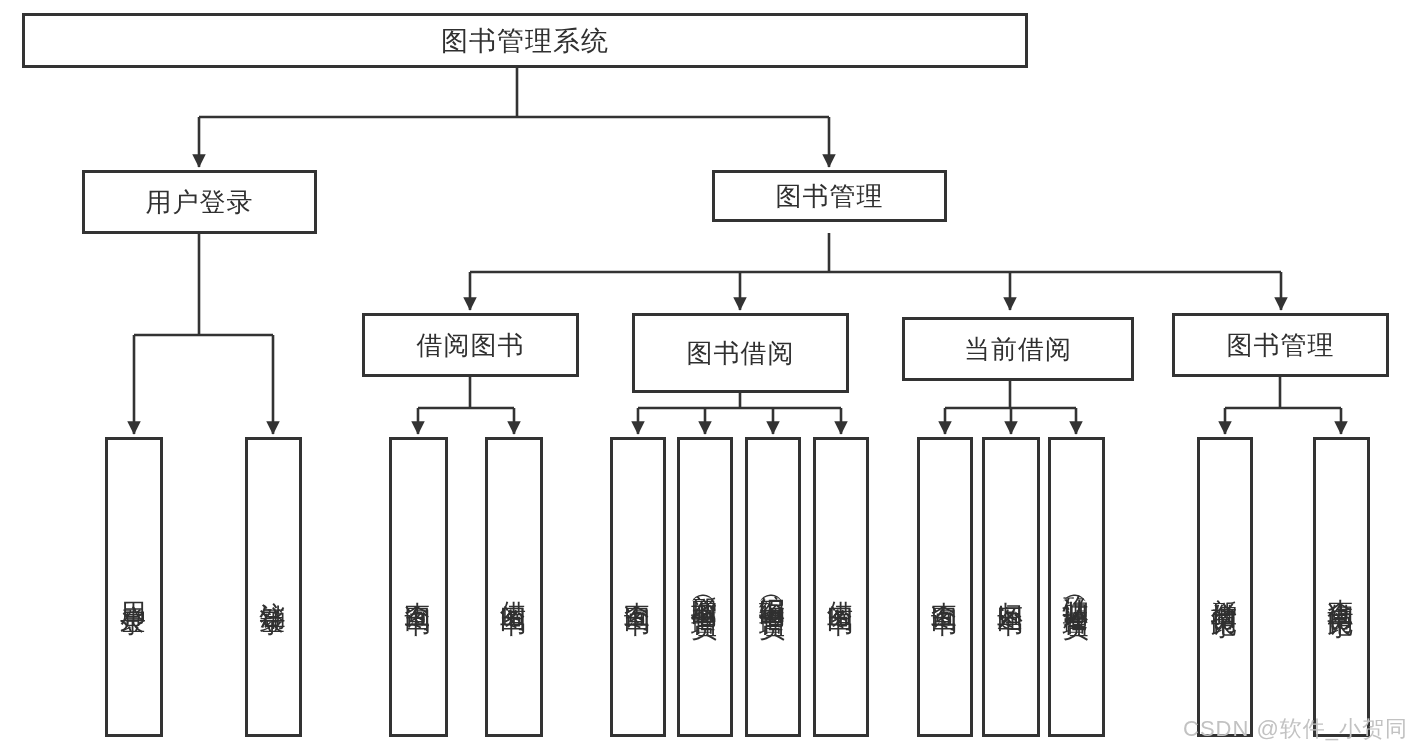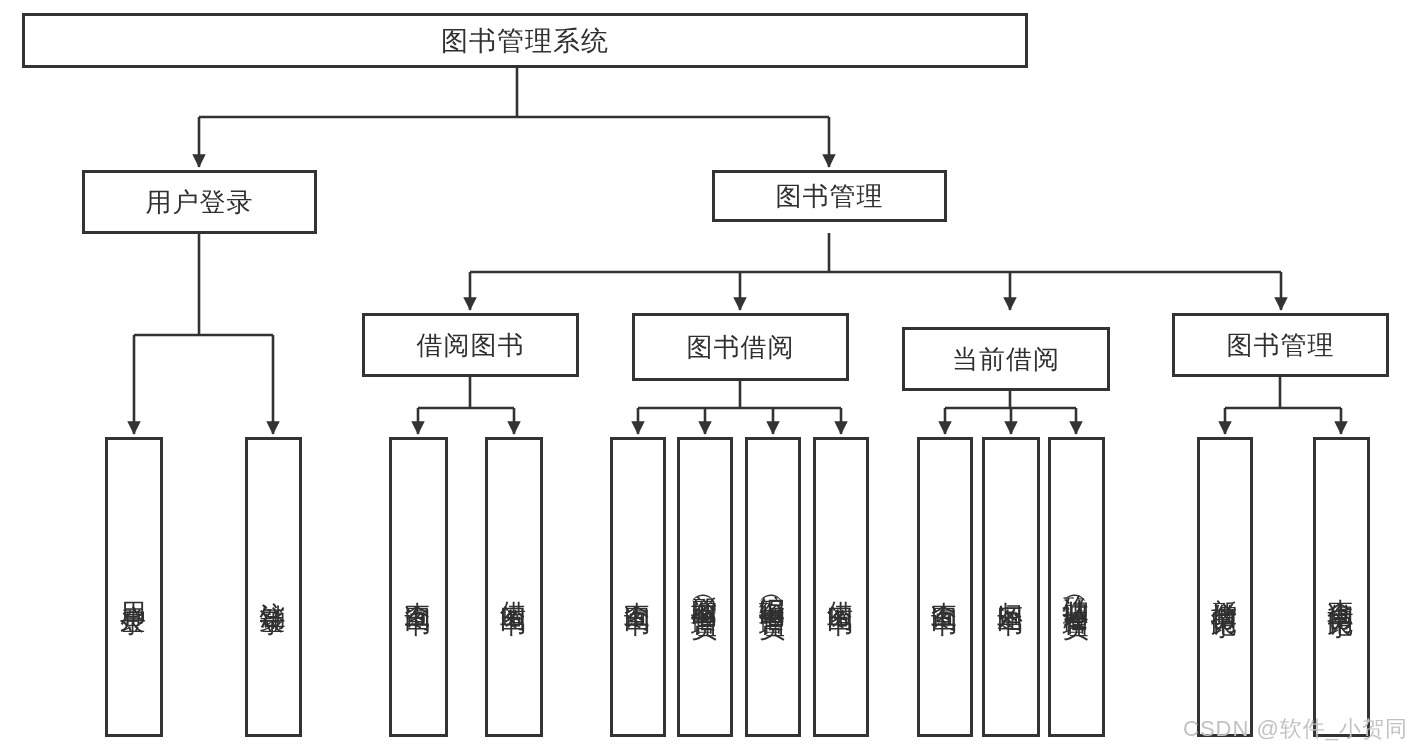--- a/index.html
+++ b/index.html
@@ -132,22 +132,22 @@
       <path class="a" d="M1341,408 V434"></path>
     </g>
   </svg>
 
   <div class="node" style="left:14px; top:13px; width:1006px; height:55px; font-size:27px;margin-left:8px;">图书管理系统</div>
 
   <div class="node" style="left:82px; top:170px; width:235px; height:64px;">用户登录</div>
   <div class="node" style="left:712px; top:170px; width:235px; height:52px;">图书管理</div>
 
   <div class="node" style="left:362px; top:313px; width:217px; height:64px;">借阅图书</div>
-  <div class="node" style="left:632px; top:313px; width:217px; height:68px;">图书借阅</div>
-  <div class="node" style="left:902px; top:327px; width:208px; height:64px;">当前借阅</div>
+  <div class="node" style="left:632px; top:313px; width:217px; height:80px;">图书借阅</div>
+  <div class="node" style="left:902px; top:317px; width:232px; height:64px;">当前借阅</div>
   <div class="node" style="left:1172px; top:313px; width:217px; height:64px;">图书管理</div>
 
   <div class="node vertical" style="left:105px; top:437px; width:58px; height:300px;">用户登录</div>
   <div class="node vertical" style="left:245px; top:437px; width:57px; height:300px;">注销登录</div>
 
   <div class="node vertical" style="left:389px; top:437px; width:59px; height:300px;">查询图书</div>
   <div class="node vertical" style="left:485px; top:437px; width:58px; height:300px;">借阅图书</div>
 
   <div class="node vertical" style="left:610px; top:437px; width:56px; height:300px;">查询图书</div>
   <div class="node vertical" style="left:677px; top:437px; width:56px; height:300px;">新增图书（管理员）</div>

